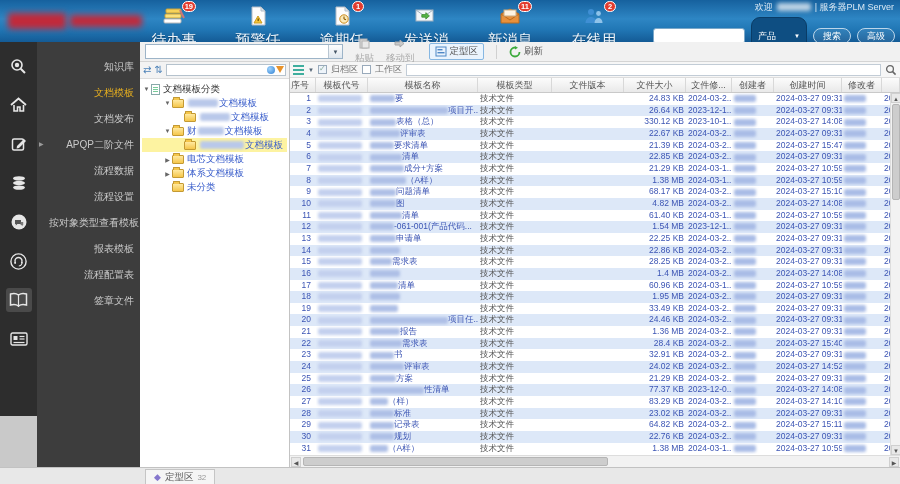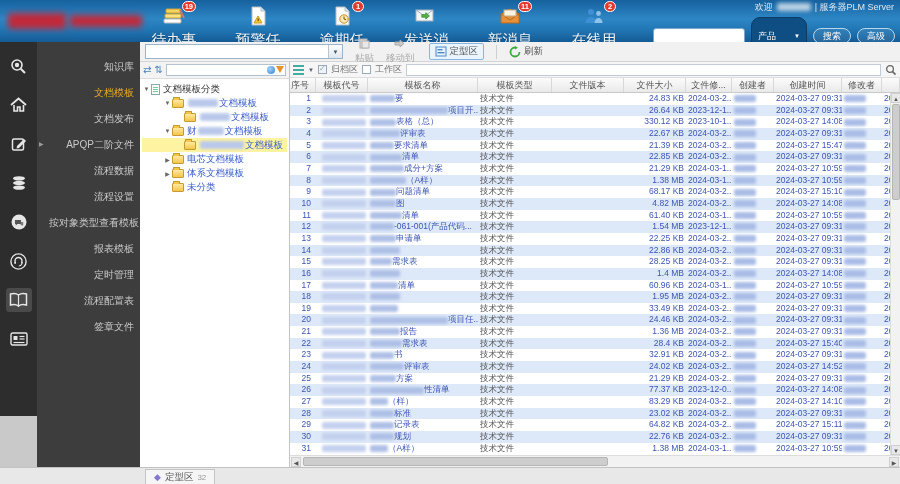--- a/index.html
+++ b/index.html
@@ -88,21 +88,21 @@
   .tbody { position:relative; height:362px; overflow:hidden; }
   .tr { display:flex; height:11.67px; font-size:8.5px; color:#3c55b4; cursor:default; }
   .tr.even { background:#dde8f8; }
   .tr.odd { background:#fff; }
   .td { overflow:hidden; white-space:nowrap; line-height:11.67px; padding:0 2px; }
   .td.ctype { color:#555; }
   .td.csize { text-align:right; }
   .blur { display:inline-block; height:7px; background:#aebfe6; filter:blur(1.8px); border-radius:2px; vertical-align:middle; }
   .blur.code { background:#c3d0ee; }
   .blur.person { width:22px; background:#a9bce6; }
-  .c0{width:26px;text-align:right;padding-right:5px;} .c1{width:52px;text-align:right;} .c2{width:110px;} .c3{width:74px;} .c4{width:72px;}
+  .c0{width:26px;text-align:right;padding-right:5px;} .c1{width:52px;} .c2{width:110px;} .c3{width:74px;} .c4{width:72px;}
   .c5{width:62px;} .c6{width:46px;} .c7{width:42px;} .c8{width:68px;} .c9{width:40px;} .c10{width:18px;}
 
   
   .vscroll { position:absolute; right:0; top:0; width:10px; height:362px; background:#f2f2f2; border-left:1px solid #ddd; }
   .vscroll .sb-btn { position:absolute; left:0; width:10px; height:10px; font-size:6px; color:#555; text-align:center; line-height:10px;
     background:#e8e8e8; border:1px solid #cfcfcf; cursor:pointer; }
   .vscroll .up { top:0; } .vscroll .dn { bottom:0; }
   .vscroll .thumb { position:absolute; left:1px; top:11px; width:8px; height:96px; background:#cdcdcd; border:1px solid #b5b5b5; border-radius:2px; cursor:pointer; }
   .hscroll { position:relative; height:12px; background:#f2f2f2; border-top:1px solid #ddd; }
   .hscroll .sb-btn { position:absolute; top:1px; width:10px; height:10px; font-size:6px; color:#555; text-align:center; line-height:10px;
@@ -295,24 +295,20 @@
     
     <span>流程设置</span>
   </div>
   <div class="nav-item ">
     
     <span>按对象类型查看模板</span>
   </div>
   <div class="nav-item ">
     
     <span>报表模板</span>
-  </div>
-  <div class="nav-item ">
-    
-    <span>定时管理</span>
   </div>
   <div class="nav-item ">
     
     <span>流程配置表</span>
   </div>
   <div class="nav-item ">
     
     <span>签章文件</span>
   </div>
     </div>

